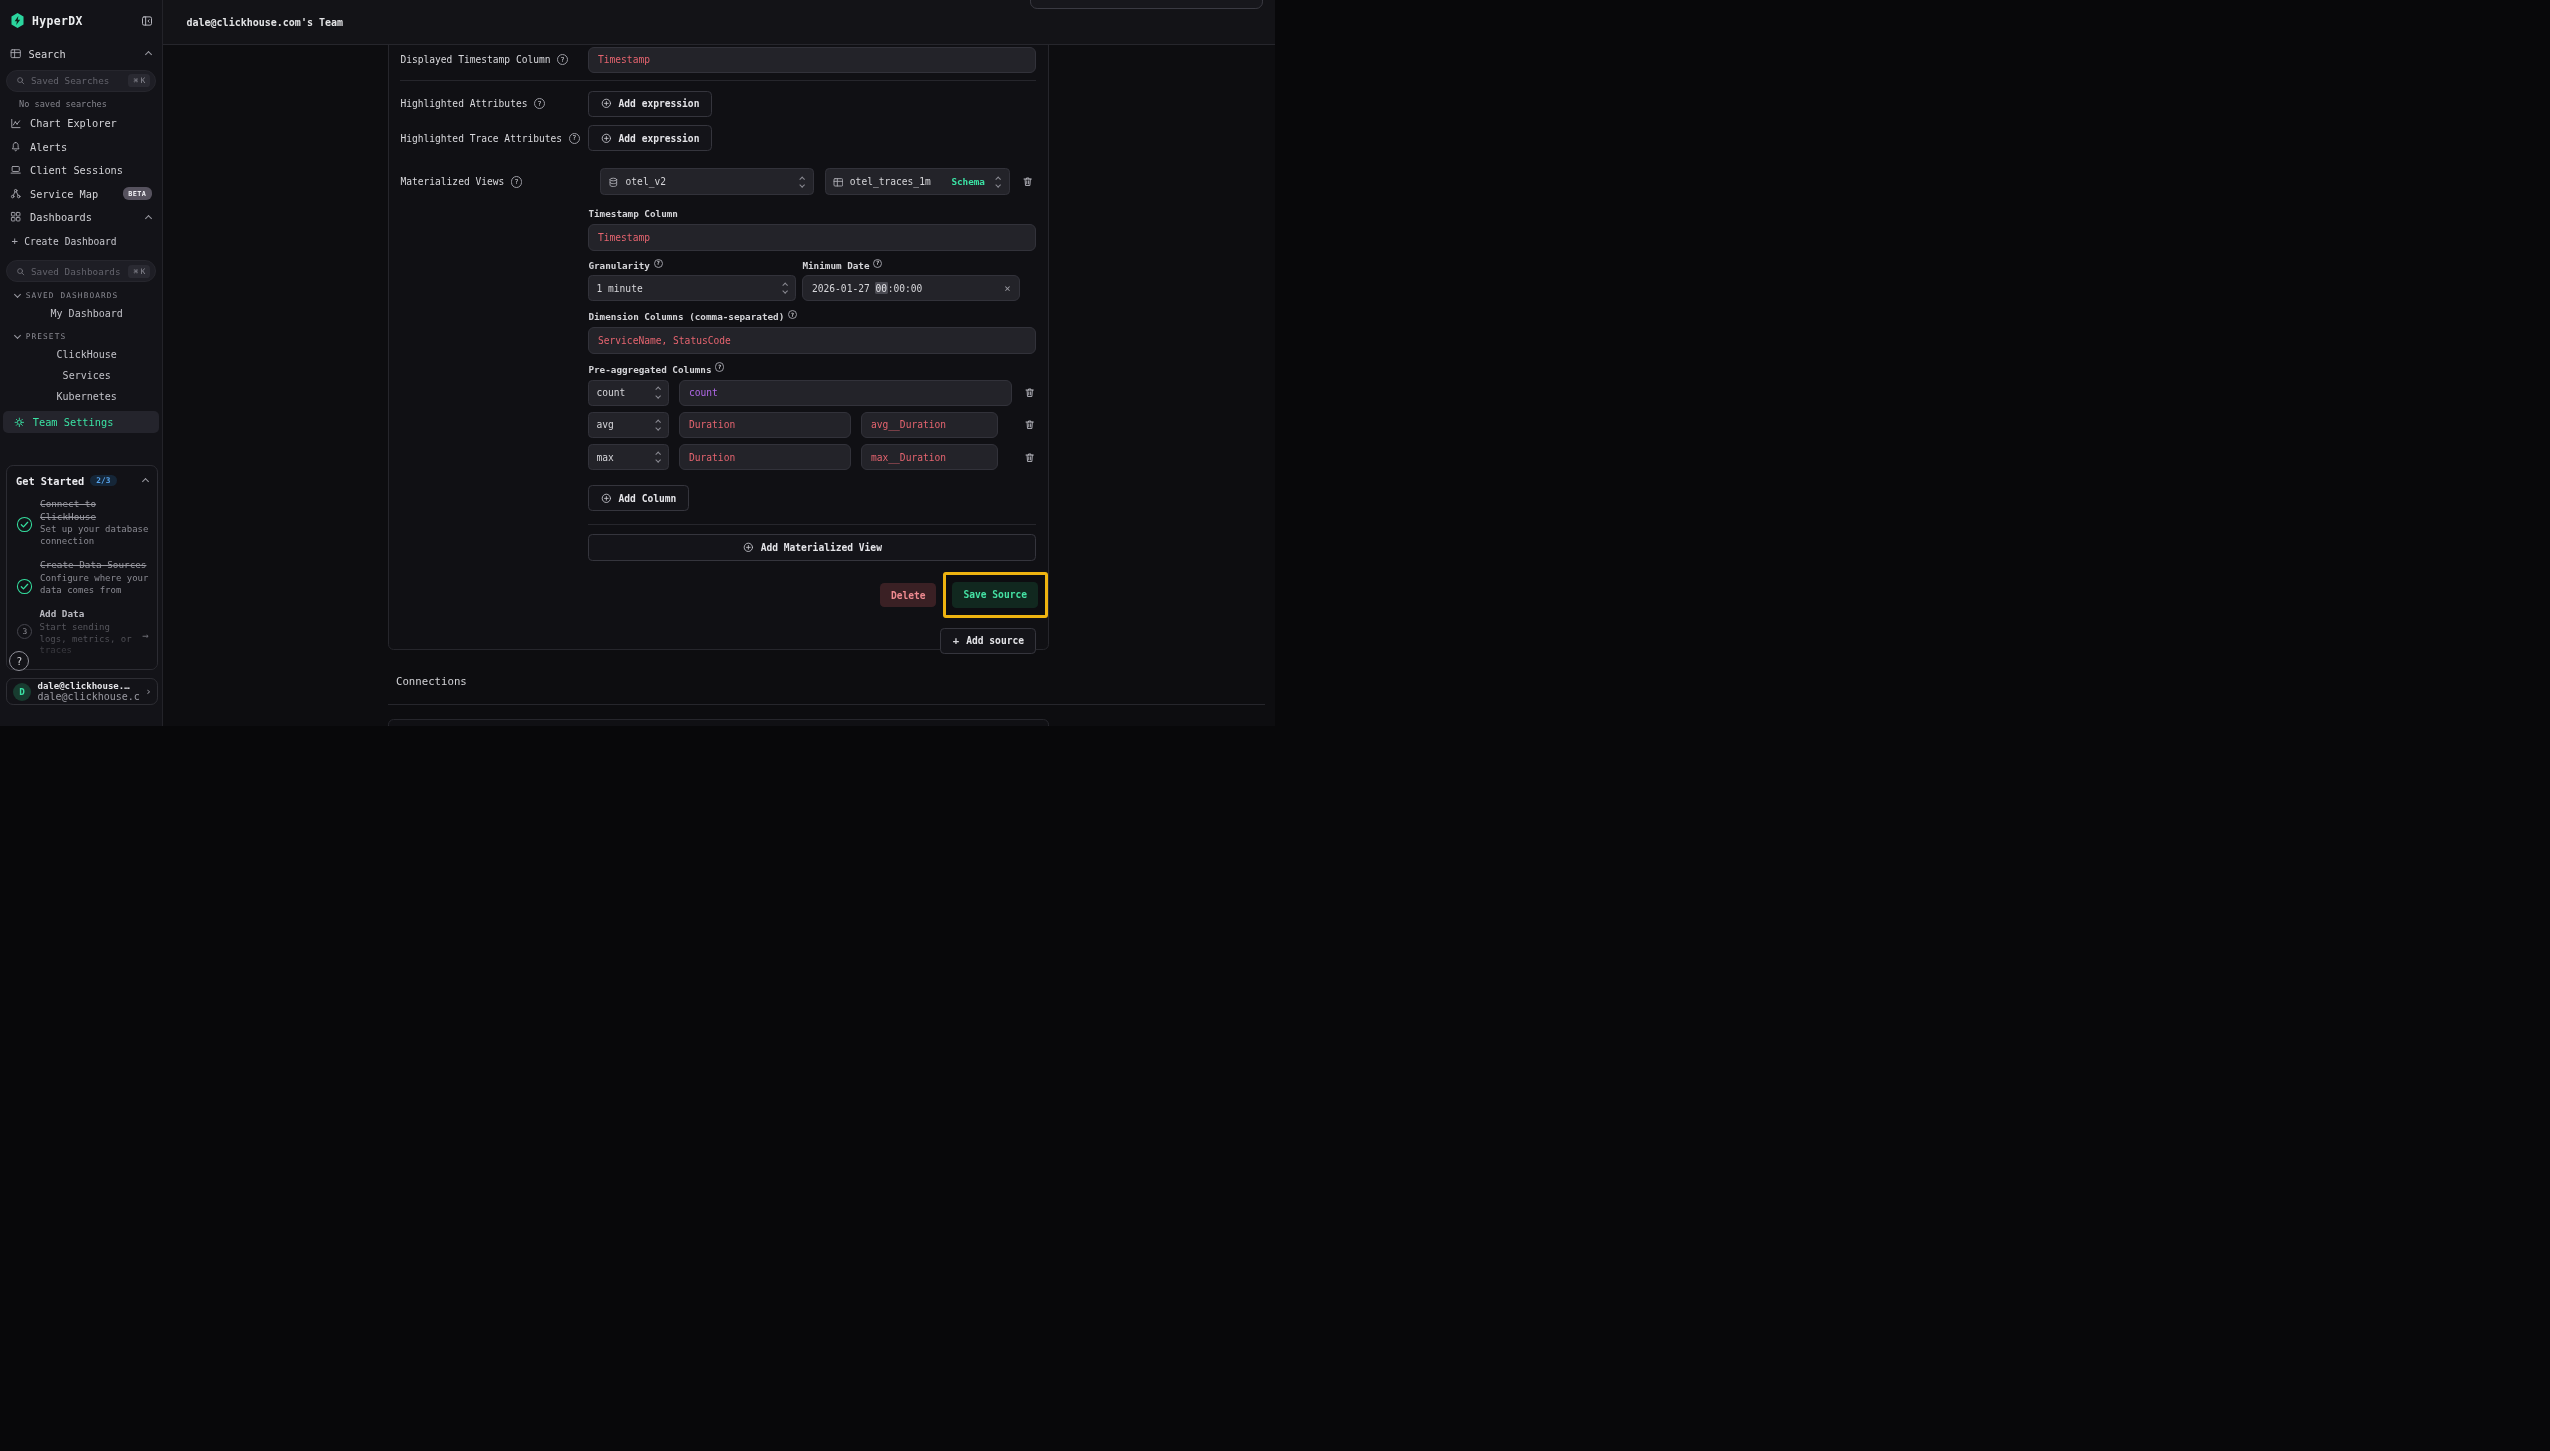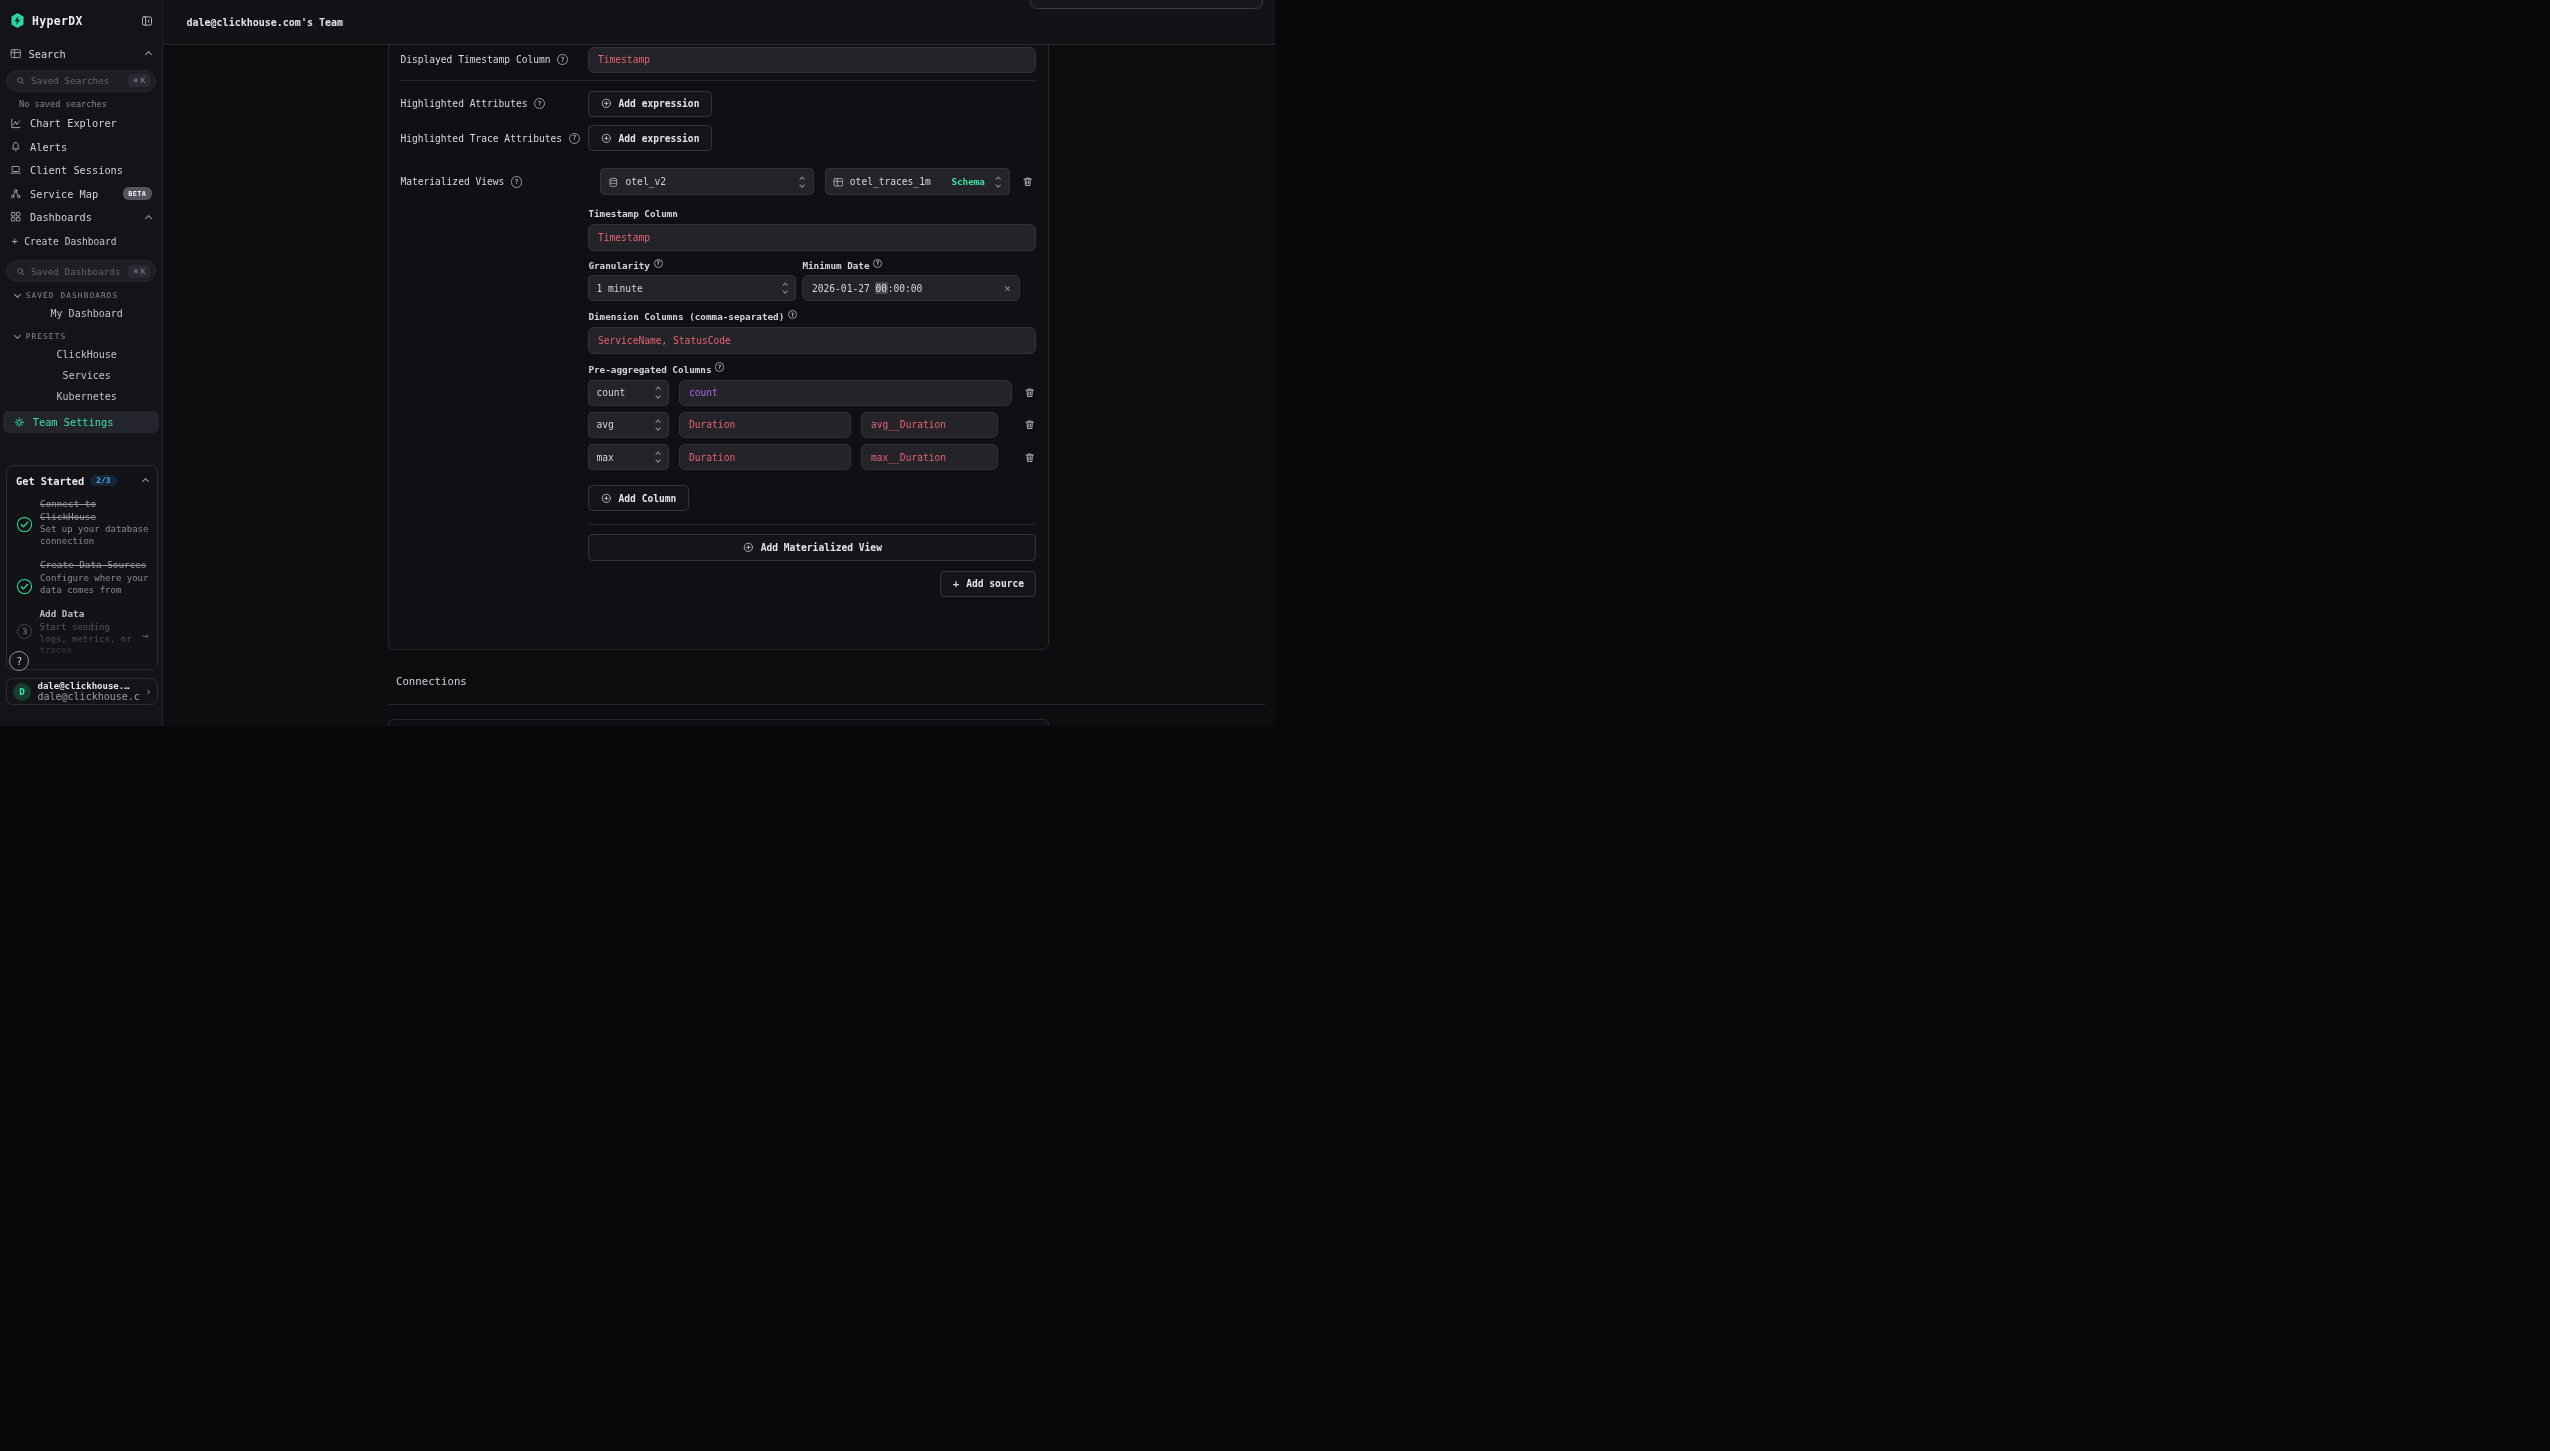--- a/index.html
+++ b/index.html
@@ -624,20 +624,26 @@
 
             <button class="btn-outline" style="margin-top:8.6px; width:100%; height:27px">
               <span class="icon">
                   <svg class="ic" width="10.7" height="10.7" viewBox="0 0 15 15">
                     <use href="#i-plusc"></use>
                   </svg>
                 </span>
               <span>Add Materialized View</span>
             </button>
 
+            <div class="save-row">
+              <button class="btn-delete">Delete</button>
+              <div class="hl-box">
+                <button class="btn-save">Save Source</button>
+              </div>
+            </div>
 
             <div class="addsource-row">
               <button class="btn-outline" style="font-weight:bold">
                 <span class="plus-g" style="color:#d6d6da;font-size:10.7px">+</span>
                 <span>Add source</span>
               </button>
             </div>
           </div>
         </div>
       </section>

